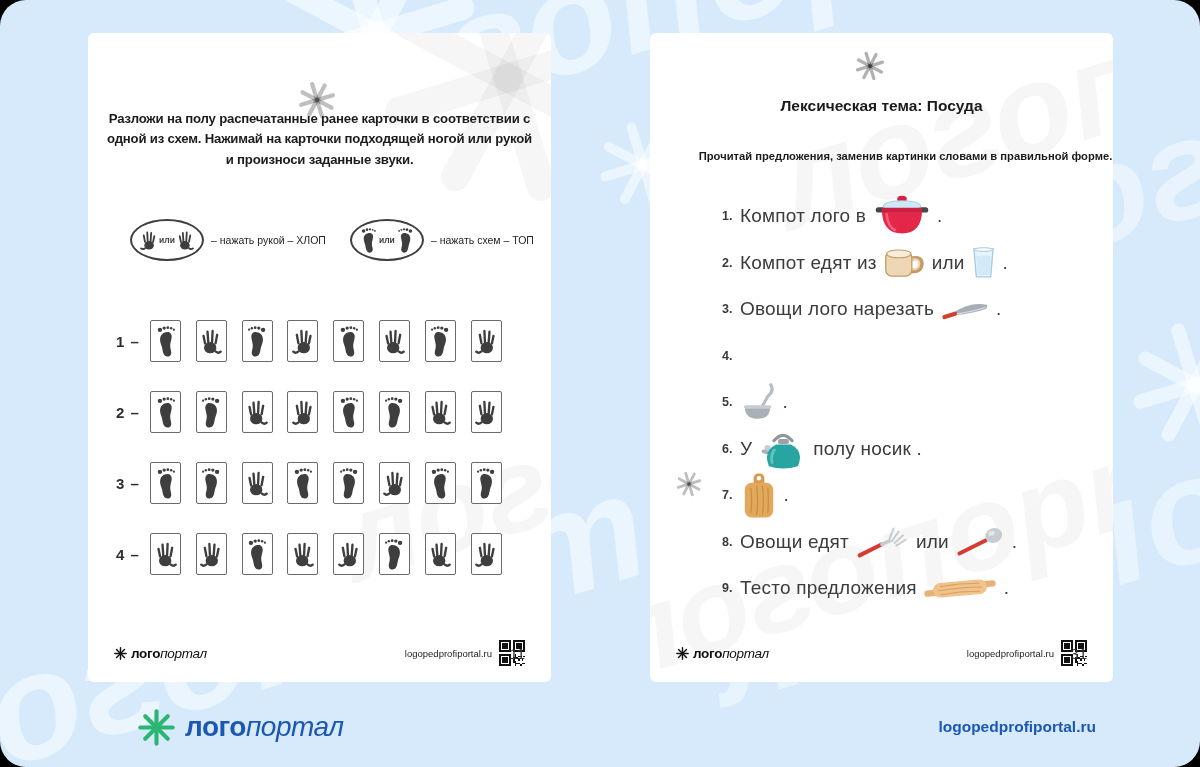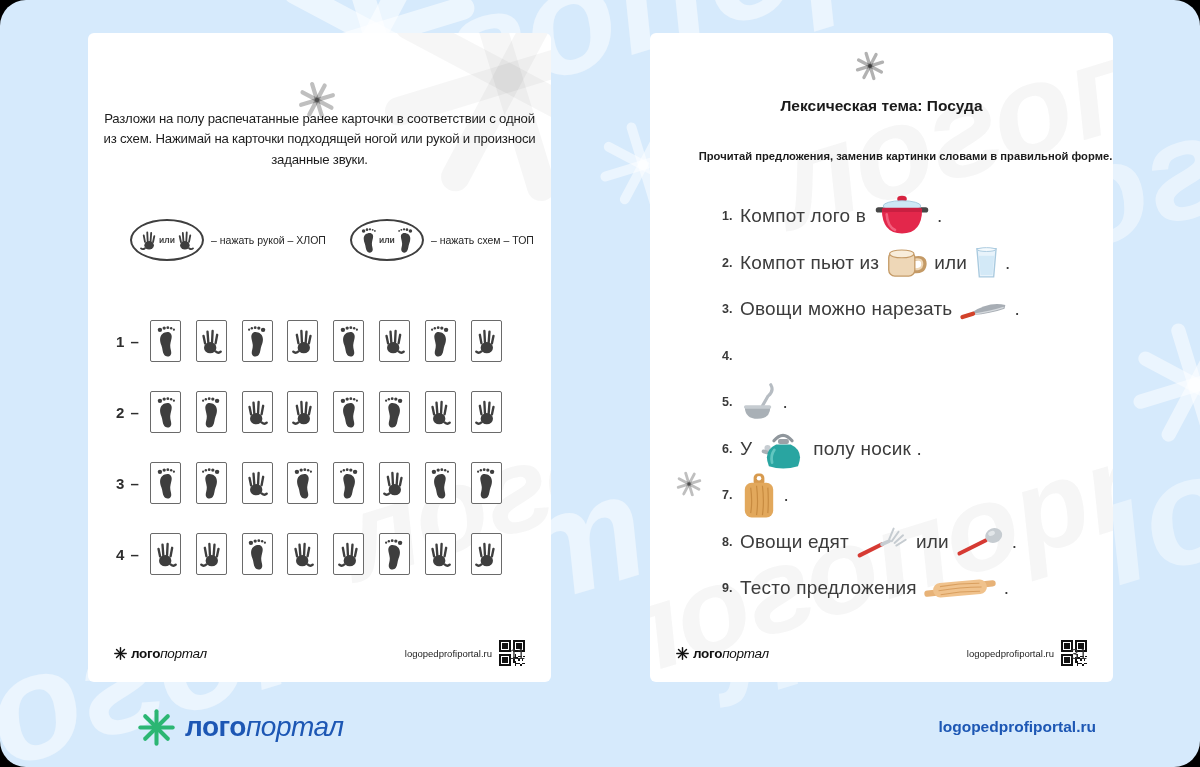--- a/index.html
+++ b/index.html
@@ -16,21 +16,21 @@
   .wm .wstar{position:absolute;}
   
   .page{position:absolute;top:33px;width:463px;height:649px;background:#fff;border-radius:6px;overflow:hidden;}
   .page-left{left:88px;}
   .page-right{left:650px;}
   .pwm{position:absolute;inset:0;pointer-events:none;z-index:0;}
   .pwm span{position:absolute;font-weight:bold;font-style:italic;color:rgba(40,40,40,.045);
     white-space:nowrap;transform:rotate(-17deg);}
   .pcontent{position:absolute;inset:0;z-index:1;}
   
-  .intro{position:absolute;top:76px;left:14px;right:14px;text-align:center;font-weight:normal;
+  .intro{position:absolute;top:76px;left:14px;right:14px;text-align:center;font-weight:bold;
     font-size:13.2px;line-height:1.55;color:#1c1c1c;letter-spacing:-.2px;}
   .legend-row{position:absolute;top:186px;left:42px;display:flex;align-items:center;gap:24px;}
   .legend-item{display:flex;align-items:center;gap:7px;}
   .oval{width:74px;height:42px;border:2.5px solid #3f3f3f;border-radius:50%;background:#fff;
     display:flex;align-items:center;justify-content:center;gap:2px;box-sizing:border-box;}
   .oval .or{font-size:8.5px;font-weight:bold;color:#3f3f3f;}
   .oval .lic{display:flex;}
   .oval .lic svg{width:17px;height:25px;}
   .legend-label{font-size:10.5px;font-weight:normal;color:#252525;white-space:nowrap;}
   .rows{position:absolute;top:287px;left:28px;}
@@ -726,21 +726,21 @@
     <rect x="9" y="15.5" width="46" height="5" rx="2.5" fill="#c91f41"></rect>
     <path d="M14.5 23 Q15.5 37 24 41" stroke="#f2607e" stroke-width="3" fill="none" stroke-linecap="round"></path>
                 </svg>
               </span>
               <span class="t"> .</span>
             </span>
           </div>
           <div class="sentence">
             <span class="s-num">2.</span>
             <span class="s-body">
-              <span class="t">Компот пьют из </span>
+              <span class="t">Компот едят из </span>
               <span class="s-ic ic-mug">
                 <svg viewBox="0 0 46 34">
                   <path d="M31 12 Q44 9 43 19 Q42 28 30 26" fill="none" stroke="#c49a66" stroke-width="5"></path>
     <path d="M31 13 Q41 11 40.5 19 Q40 25 30 24" fill="none" stroke="#eed7b7" stroke-width="2.4"></path>
     <rect x="2" y="4" width="30" height="28" rx="7" fill="#eed7b7" stroke="#c49a66" stroke-width="1.5"></rect>
     <ellipse cx="17" cy="6.5" rx="14" ry="4.5" fill="#f8eddb" stroke="#c49a66" stroke-width="1.2"></ellipse>
                 </svg>
               </span>
               <span class="t"> или </span>
               <span class="s-ic ic-glass">
@@ -749,21 +749,21 @@
     <path d="M4 9 L20 9 L18.2 29 L5.8 29 Z" fill="#d3e9f7"></path>
     <ellipse cx="12" cy="2.5" rx="9.6" ry="2" fill="#f5fafd" stroke="#a9cadf" stroke-width="1"></ellipse>
                 </svg>
               </span>
               <span class="t"> .</span>
             </span>
           </div>
           <div class="sentence">
             <span class="s-num">3.</span>
             <span class="s-body">
-              <span class="t">Овощи можно нарезать </span>
+              <span class="t">Овощи лого нарезать </span>
               <span class="s-ic ic-knife">
                 <svg viewBox="0 0 56 24">
                   <path d="M14 15.5 Q34 2 54 6.5 L53 11 Q36 17 15.5 18.5 Z" fill="#a7adb4"></path>
     <path d="M17 17.5 Q37 14.5 52 9.5" stroke="#d6dade" stroke-width="1.4" fill="none"></path>
     <line x1="3" y1="21" x2="15.5" y2="17" stroke="#d2422a" stroke-width="5" stroke-linecap="round"></line>
                 </svg>
               </span>
               <span class="t"> .</span>
             </span>
           </div>

